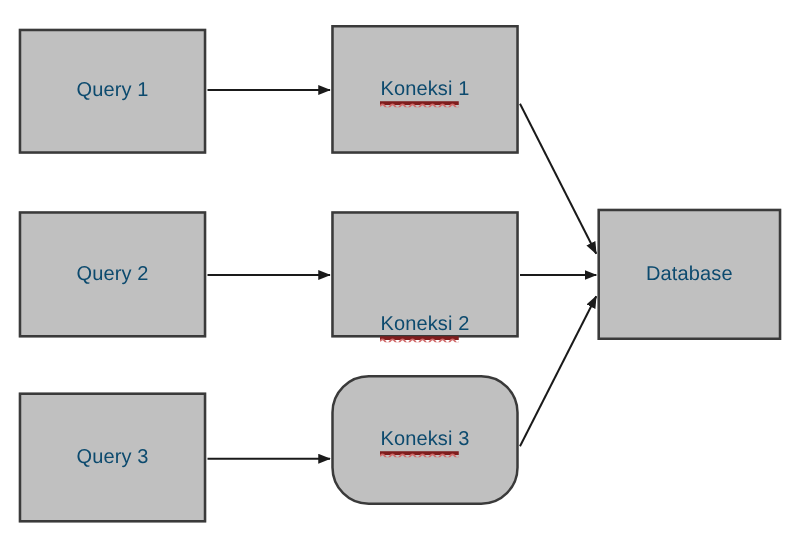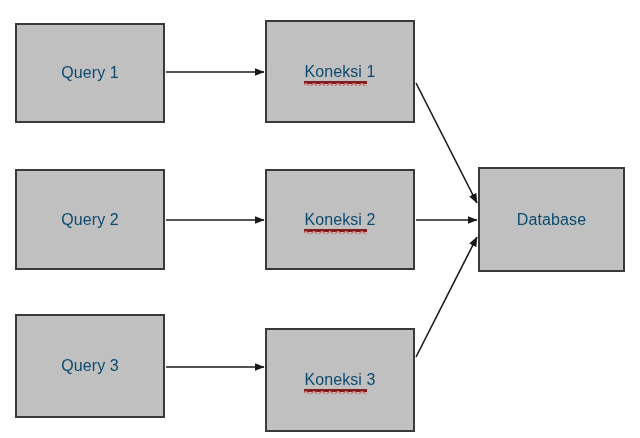--- a/index.html
+++ b/index.html
@@ -59,22 +59,22 @@
   }
   .misspelled .squiggle svg {
     display: block;
   }
 
   
   #node-query-1   { left: 15px;  top: 23px;  width: 150px; height: 100px; }
   #node-query-2   { left: 15px;  top: 169px; width: 150px; height: 101px; }
   #node-query-3   { left: 15px;  top: 314px; width: 150px; height: 104px; }
   #node-koneksi-1 { left: 265px; top: 20px;  width: 150px; height: 103px; }
-  #node-koneksi-2 { left: 265px; top: 169px; width: 150px; height: 101px; }
-  #node-koneksi-3 { left: 265px; top: 328px; width: 150px; height: 104px; }
+  #node-koneksi-2 { left: 265px; top: 169px; width: 150px; height: 101px; align-items: flex-end; }
+  #node-koneksi-3 { left: 265px; top: 300px; width: 150px; height: 104px; border-radius: 30px; }
   #node-database  { left: 478px; top: 167px; width: 147px; height: 105px; text-align: right; }
 </style>
 </head>
 <body>
 
 <div id="diagram-canvas">
 
   <svg id="edge-layer" width="640" height="438" viewBox="0 0 640 438" xmlns="http://www.w3.org/2000/svg">
     <defs>
       <marker id="arrow-filled" markerWidth="10" markerHeight="8" refX="9.4" refY="4" orient="auto" markerUnits="userSpaceOnUse">

